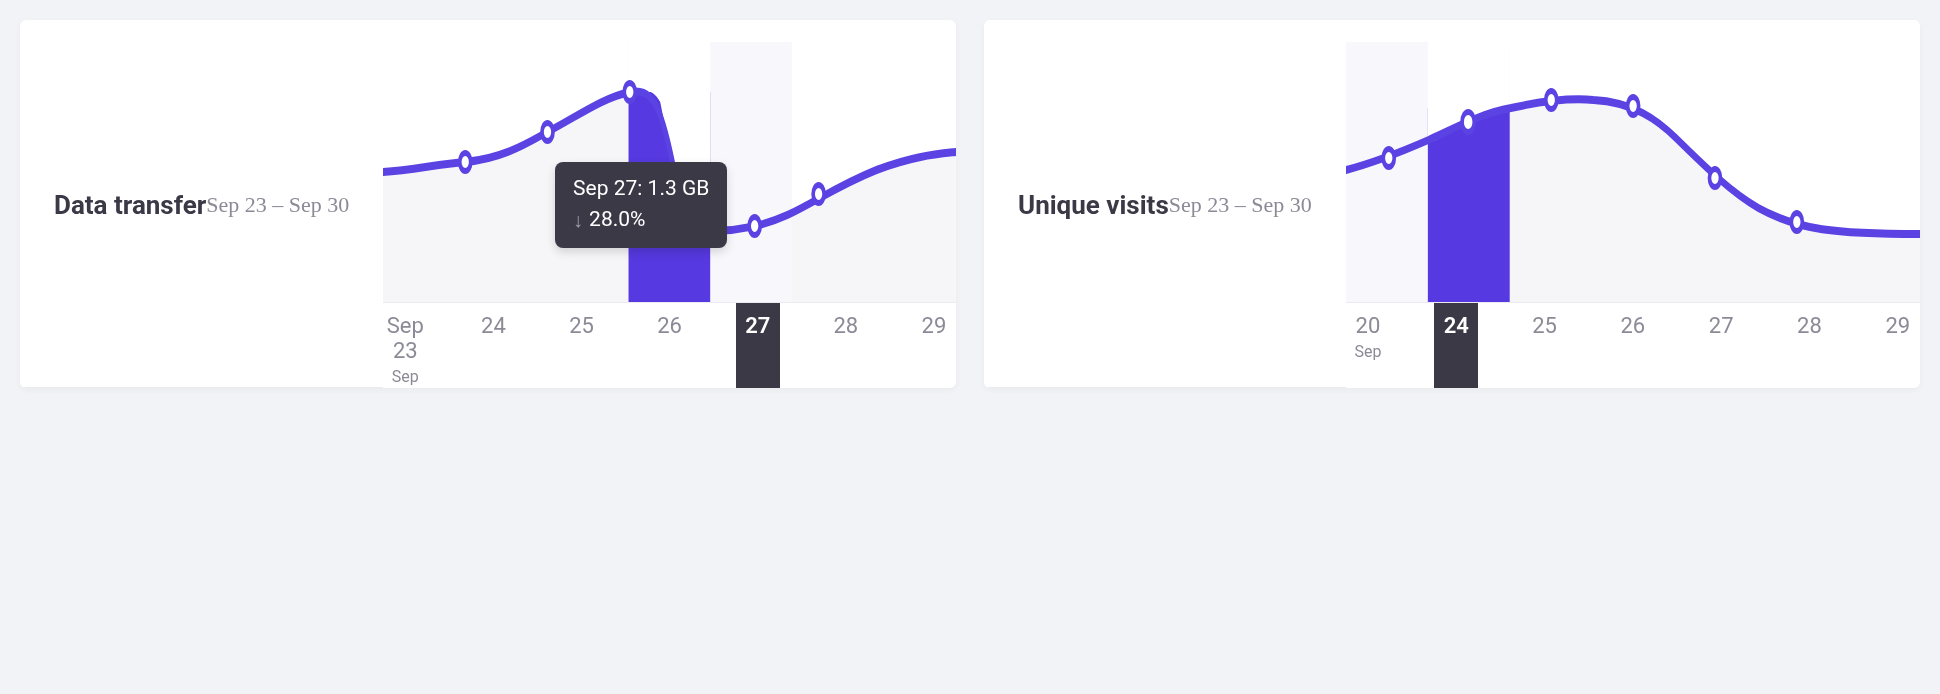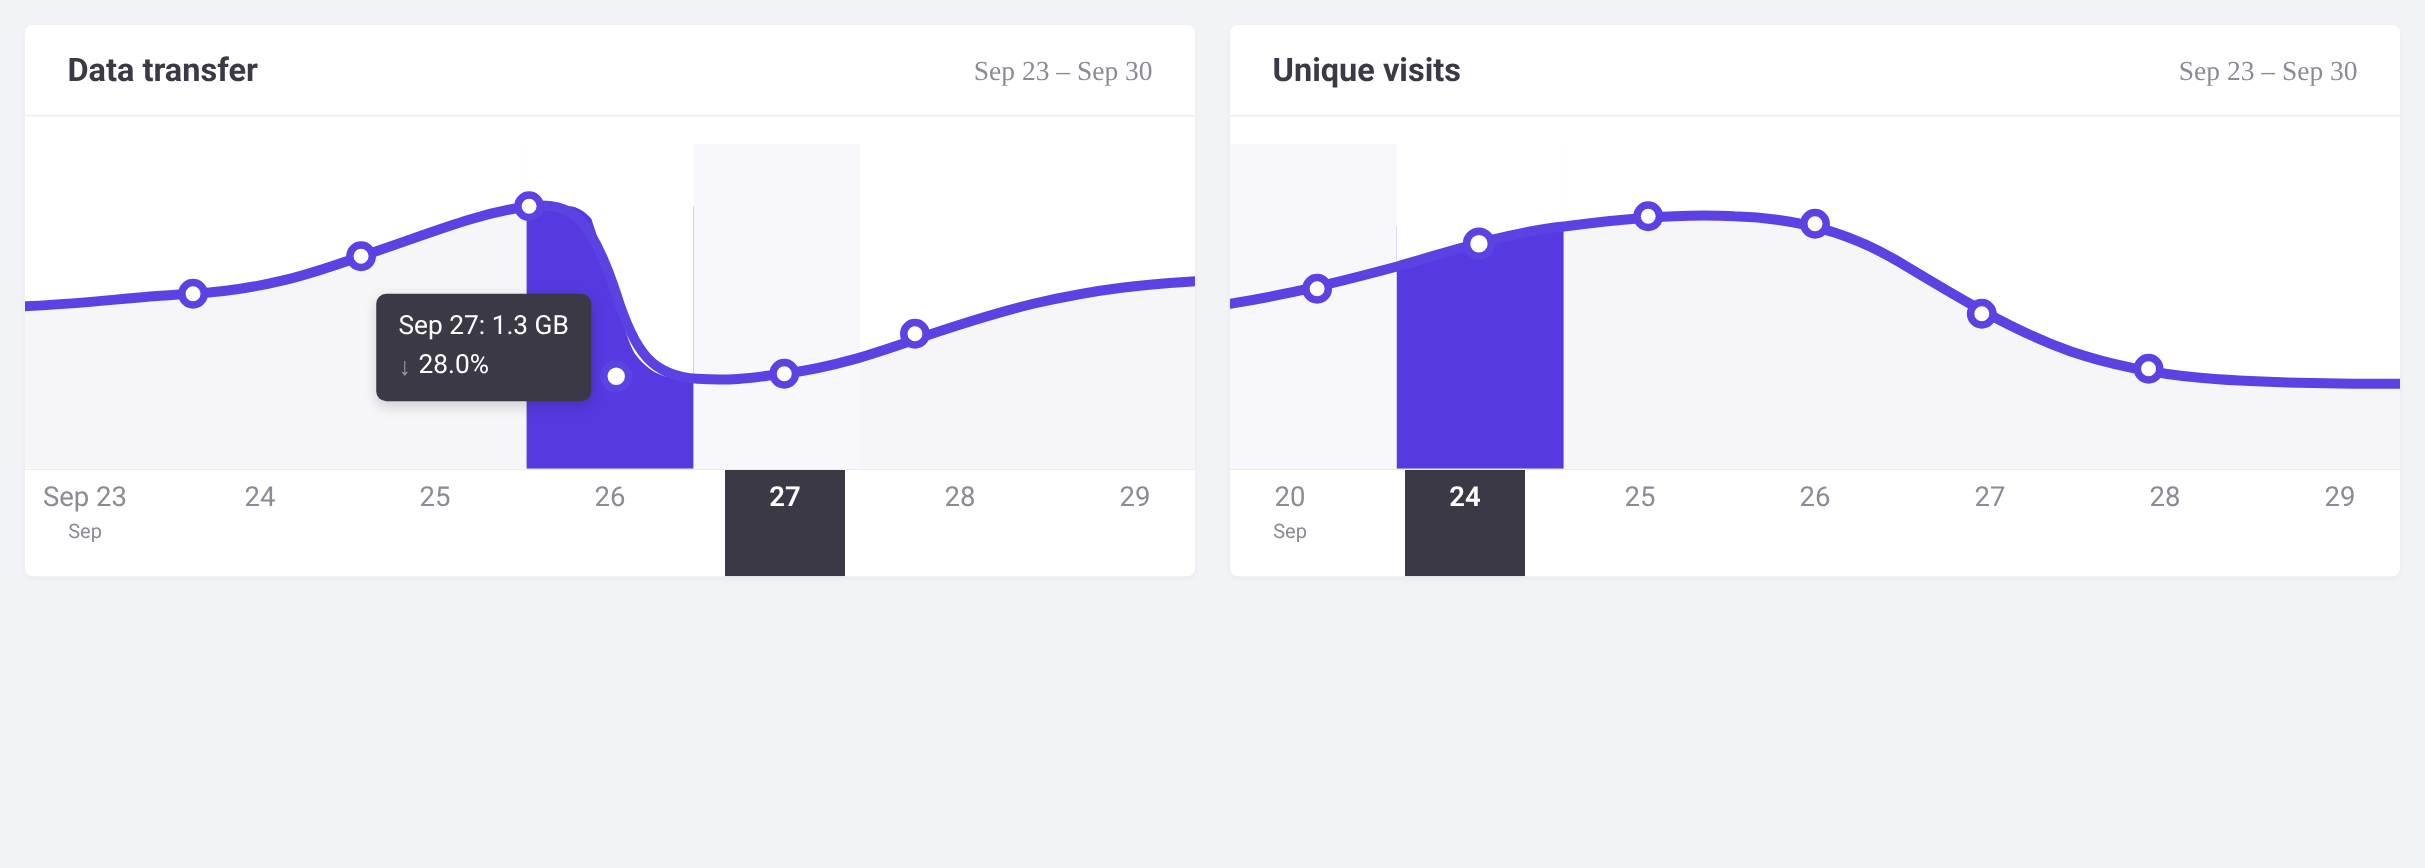--- a/index.html
+++ b/index.html
@@ -26,21 +26,21 @@
     gap: 28px;
     width: 1940px;
   }
   .card {
     flex: 1 1 0;
     background: var(--card-bg);
     border-radius: 6px;
     box-shadow: 0 2px 6px rgba(0,0,0,0.04);
     overflow: hidden;
     display: flex;
-    flex-direction: column;
+    flex-direction: row;
     text-align: center;
   }
   .card-header {
     display: flex;
     align-items: center;
     justify-content: space-between;
     padding: 22px 34px 20px 34px;
     border-bottom: 1px solid var(--border);
   }
   .card-title {

